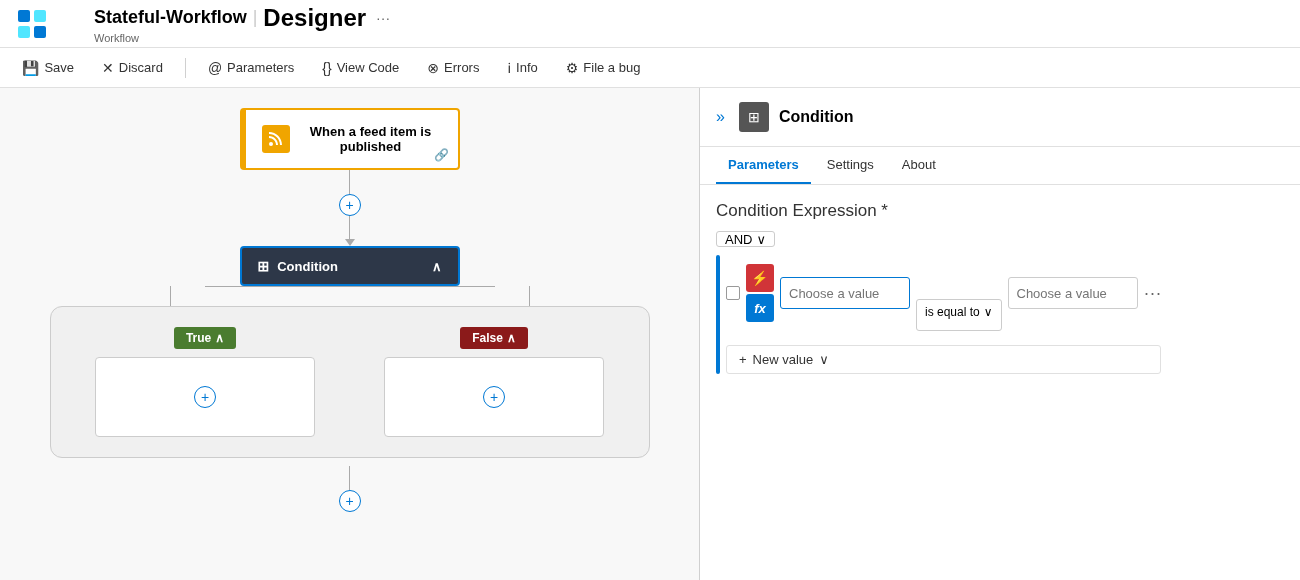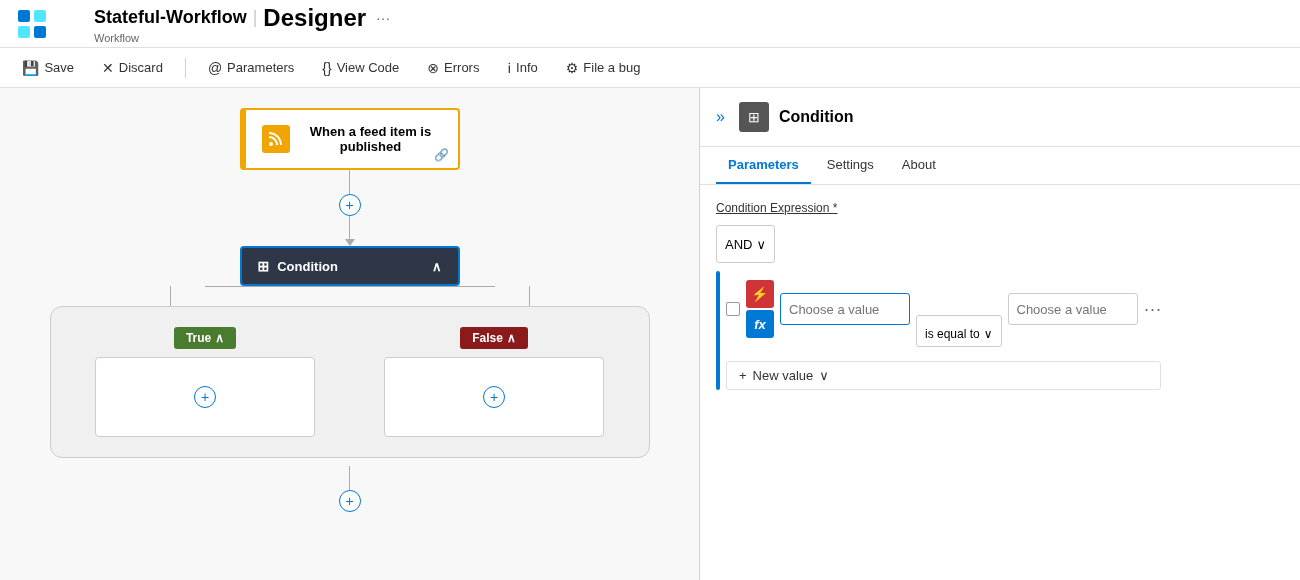--- a/index.html
+++ b/index.html
@@ -155,29 +155,29 @@
       cursor: pointer;
       font-size: 13px;
       color: #333;
       border-bottom: 2px solid transparent;
       margin-right: 4px;
     }
     .panel-tab.active { color: #0078d4; border-bottom-color: #0078d4; font-weight: 600; }
 
     .panel-content { padding: 16px; flex: 1; overflow-y: auto; }
 
-    .condition-expr-label { font-size: 12px; color: #333; margin-bottom: 10px; text-decoration: underline; }
+    .condition-expr-label { font-size: 17px; color: #333; margin-bottom: 10px; }
 
     .expr-row { display: flex; align-items: flex-start; gap: 8px; margin-bottom: 8px; }
 
     .and-dropdown {
       display: flex; align-items: center; gap: 4px;
       border: 1px solid #ccc; border-radius: 3px;
       padding: 5px 8px; cursor: pointer; background: #fff;
-      font-size: 13px; height: 38px;
+      font-size: 13px; height: 16px;
     }
 
     .expr-checkbox {
       width: 14px; height: 14px; border: 1px solid #999; border-radius: 2px; flex-shrink: 0;
     }
 
     .lightning-btn {
       width: 28px; height: 28px; background: #d13438; border-radius: 3px;
       display: flex; align-items: center; justify-content: center; color: white; font-size: 14px; cursor: pointer;
       position: relative;
@@ -189,21 +189,21 @@
     }
 
     .value-input {
       border: 1px solid #0078d4; border-radius: 3px;
       padding: 4px 8px; font-size: 13px; height: 32px;
       width: 130px; outline: none;
       color: #999;
     }
 
     .operator-select {
-      display: flex; align-items: flex-end; gap: 4px;
+      display: flex; align-items: flex-start; gap: 4px;
       border: 1px solid #ccc; border-radius: 3px;
       padding: 5px 8px; cursor: pointer; background: #fff;
       font-size: 12px; height: 32px; white-space: nowrap; margin-top: 44px;
     }
 
     .value-input2 {
       border: 1px solid #ccc; border-radius: 3px;
       padding: 4px 8px; font-size: 13px; height: 32px;
       width: 130px; outline: none;
       color: #999;

